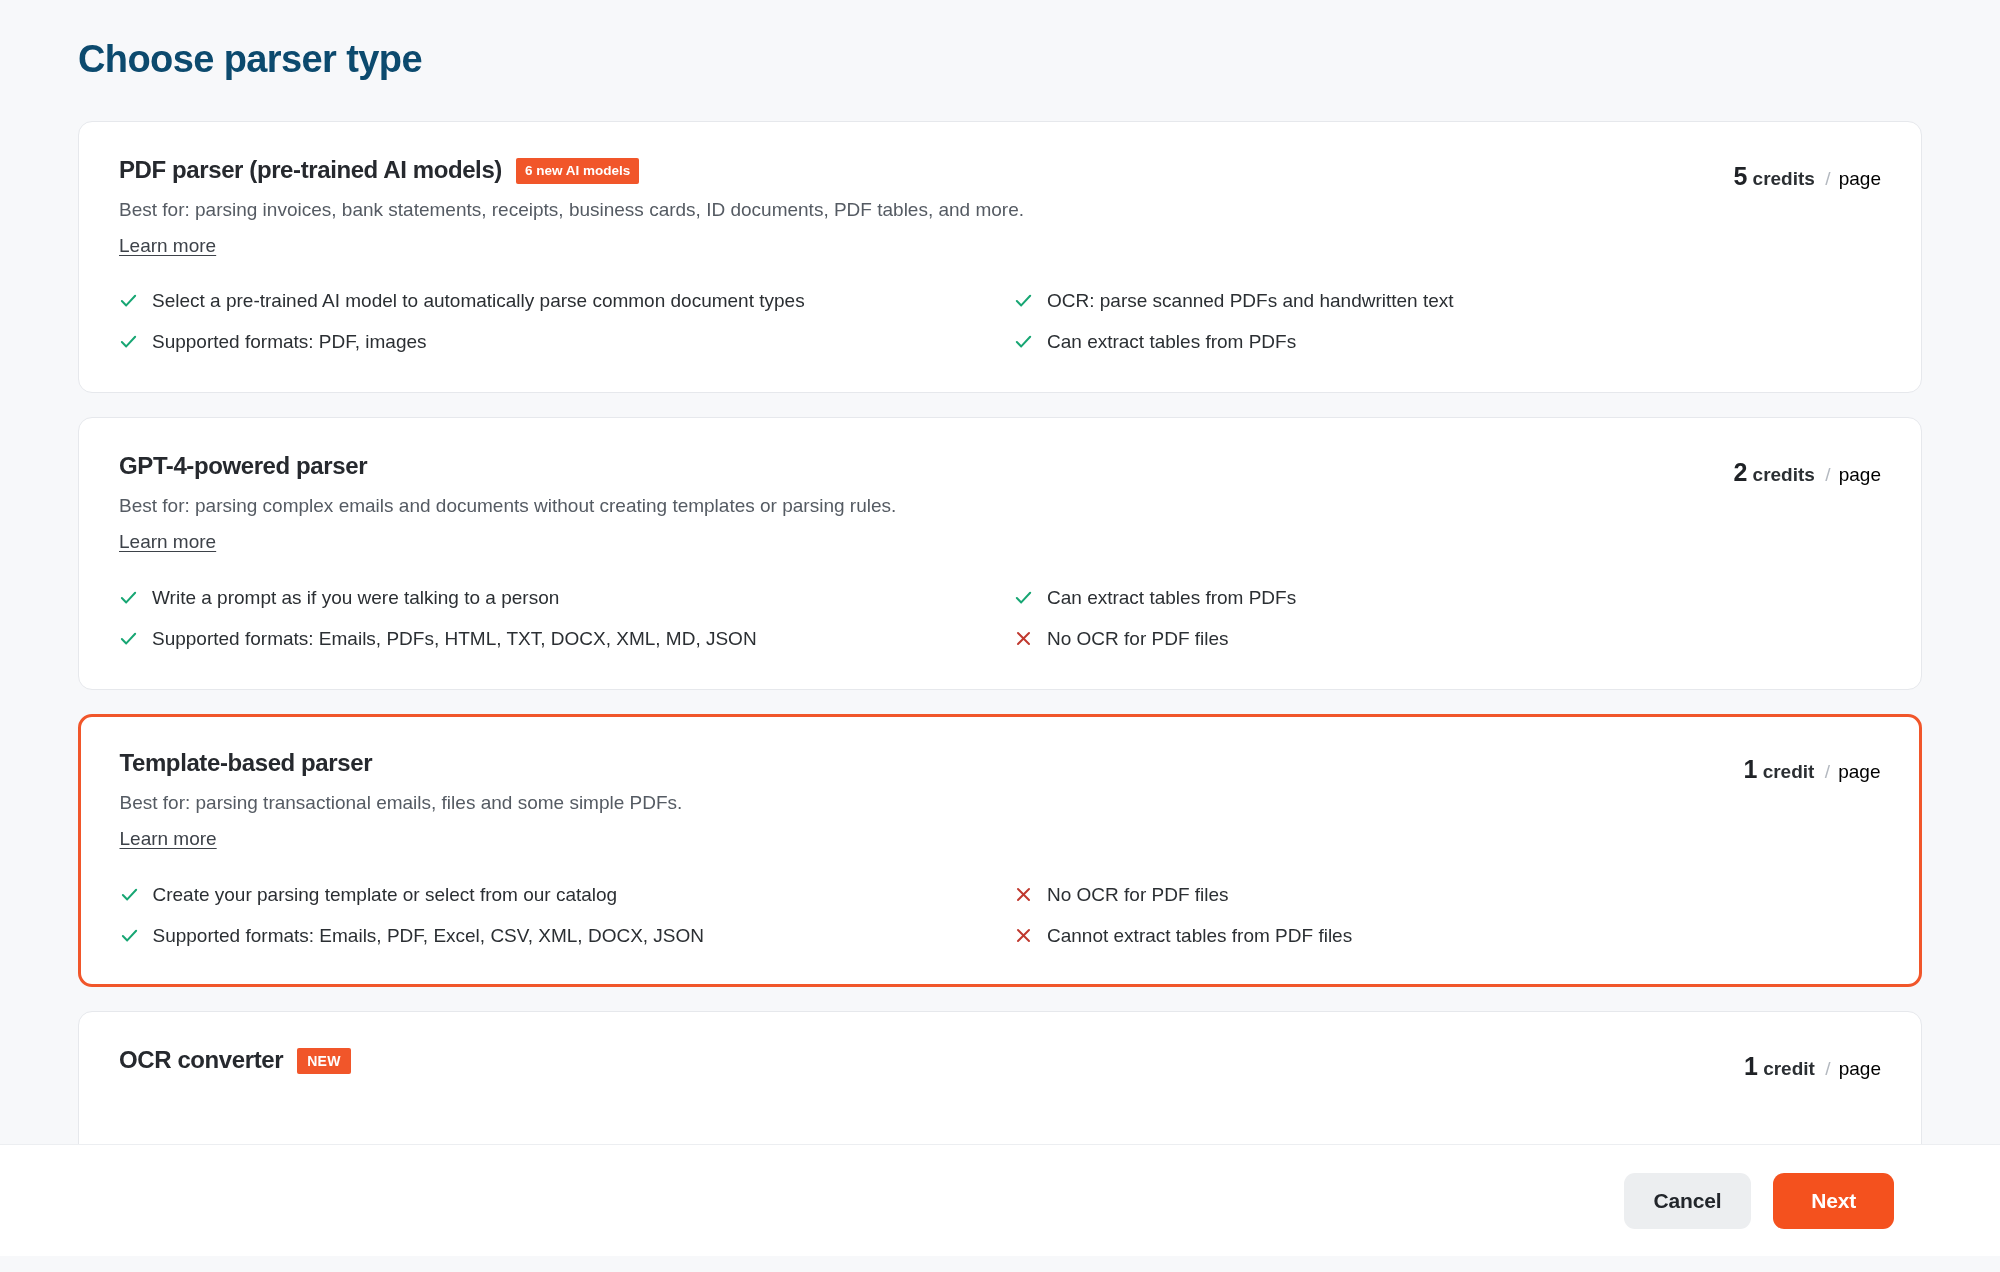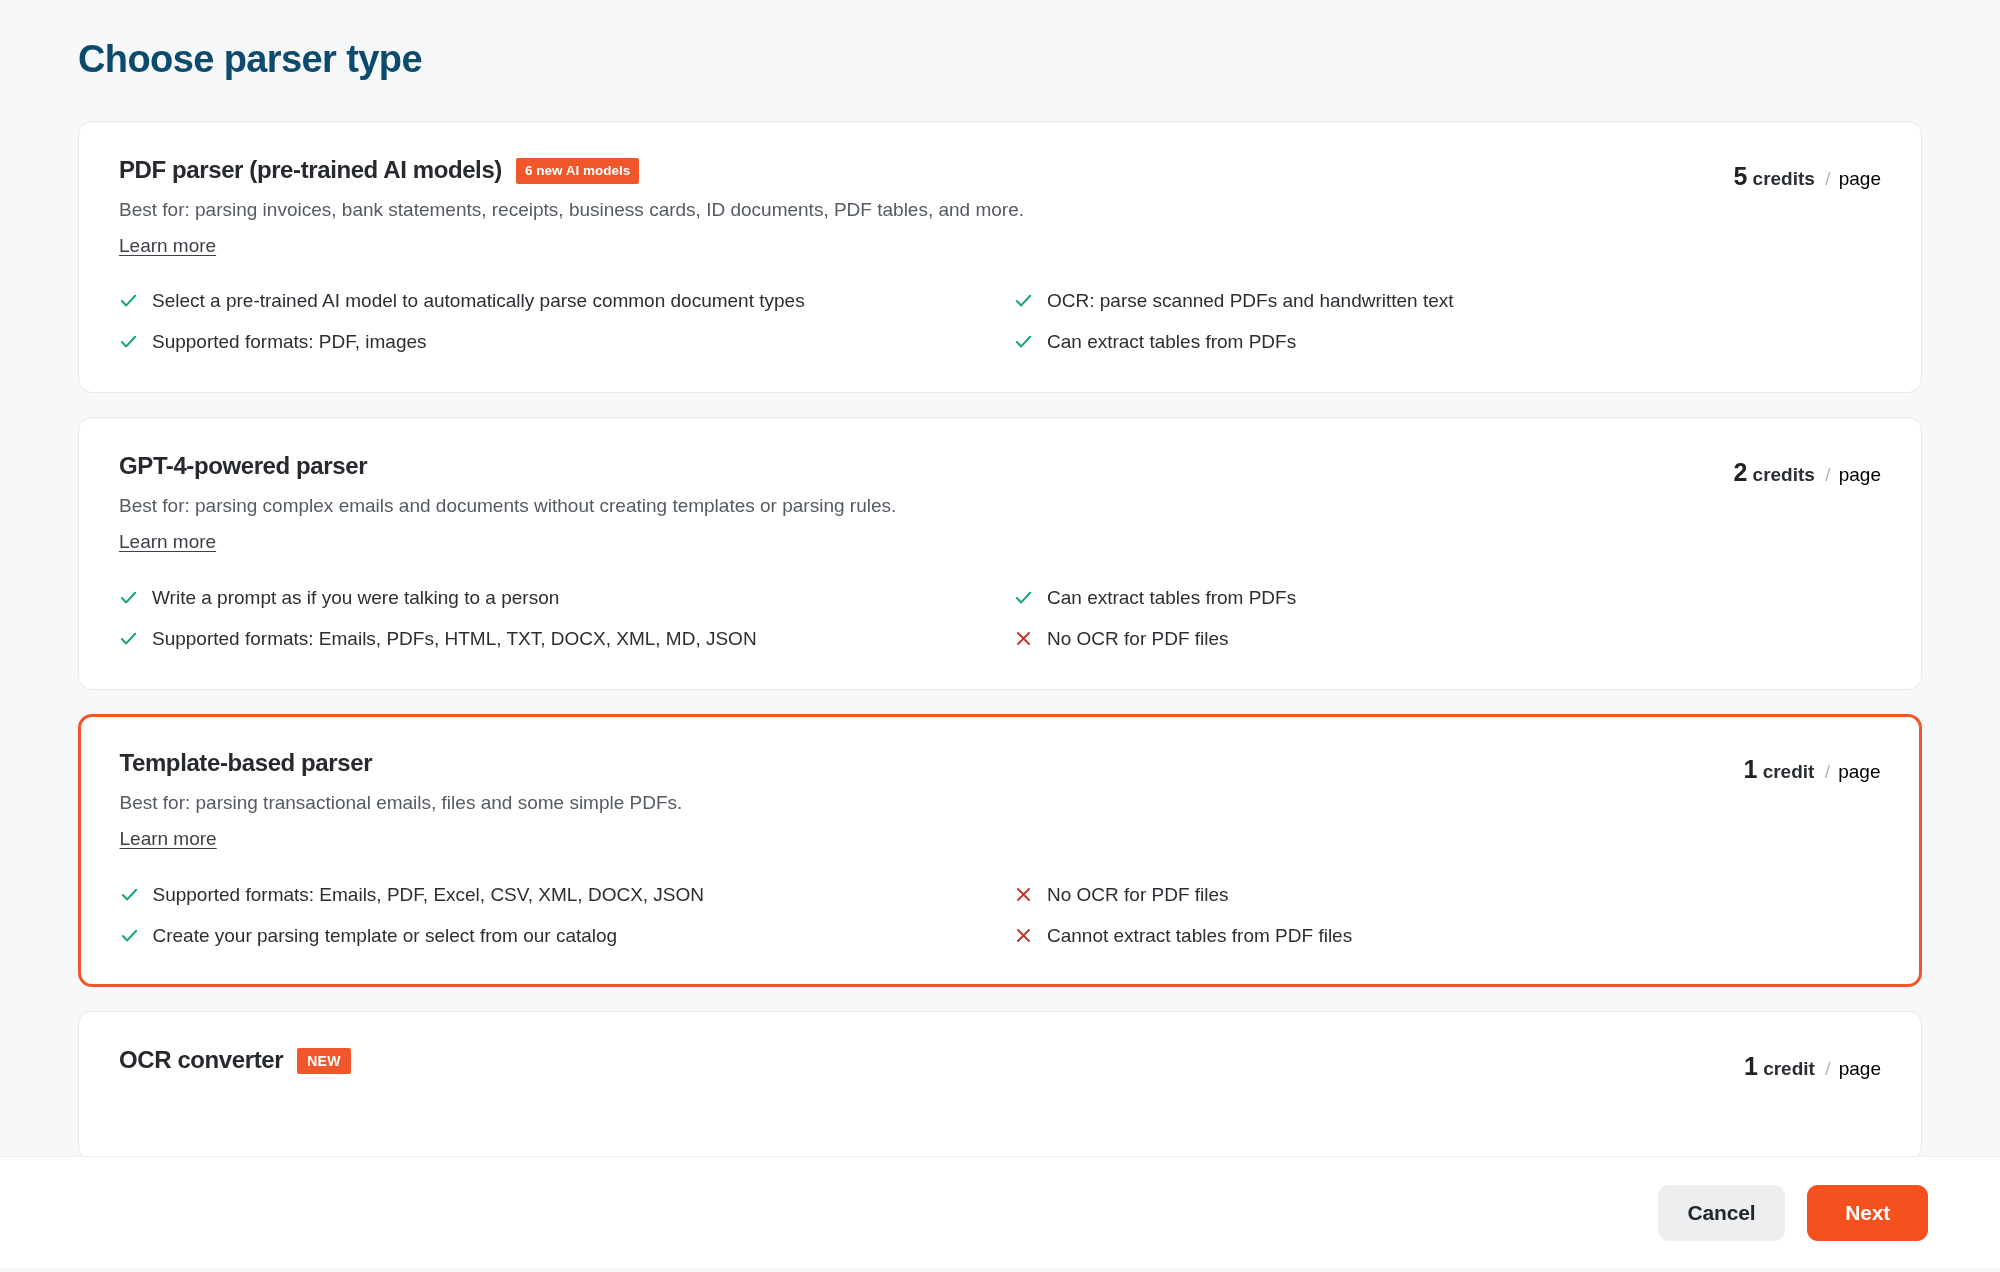--- a/index.html
+++ b/index.html
@@ -175,29 +175,29 @@
     height: 19px;
     margin-top: 3px;
     display: block;
   }
   .feat .txt { max-width: 700px; }
 
   
   .footer {
     position: absolute;
     left: 0;
-    bottom: 4px;
+    bottom: 16px;
     width: 2000px;
     height: 112px;
     background: #ffffff;
     border-top: 1.5px solid #eceef1;
     display: flex;
     align-items: center;
     justify-content: flex-end;
-    padding-right: 72px;
+    padding-right: 106px;
     gap: 22px;
   }
 
   .btn {
     border: none;
     border-radius: 11px;
     font-family: "Liberation Sans", sans-serif;
     font-size: 21px;
     font-weight: 700;
     letter-spacing: -0.2px;
@@ -345,27 +345,27 @@
             <span class="per">page</span>
           </div>
         </div>
 
         <div class="features">
           <div class="feat-col">
             <div class="feat">
               <svg class="mark" viewBox="0 0 20 20">
                   <path d="M3 10.5 L7.6 15.2 L17 5" fill="none" stroke="#17a673" stroke-width="2.1" stroke-linecap="round" stroke-linejoin="round"></path>
                 </svg>
+              <span class="txt">Create your parsing template or select from our catalog</span>
+            </div>
+            <div class="feat">
+              <svg class="mark" viewBox="0 0 20 20">
+                  <path d="M3 10.5 L7.6 15.2 L17 5" fill="none" stroke="#17a673" stroke-width="2.1" stroke-linecap="round" stroke-linejoin="round"></path>
+                </svg>
               <span class="txt">Supported formats: Emails, PDF, Excel, CSV, XML, DOCX, JSON</span>
-            </div>
-            <div class="feat">
-              <svg class="mark" viewBox="0 0 20 20">
-                  <path d="M3 10.5 L7.6 15.2 L17 5" fill="none" stroke="#17a673" stroke-width="2.1" stroke-linecap="round" stroke-linejoin="round"></path>
-                </svg>
-              <span class="txt">Create your parsing template or select from our catalog</span>
             </div>
           </div>
           <div class="feat-col">
             <div class="feat">
               <svg class="mark" viewBox="0 0 20 20">
                   <path d="M4.2 4.2 L15.8 15.8 M15.8 4.2 L4.2 15.8" fill="none" stroke="#c0392f" stroke-width="2.1" stroke-linecap="round"></path>
                 </svg>
               <span class="txt">No OCR for PDF files</span>
             </div>
             <div class="feat">

